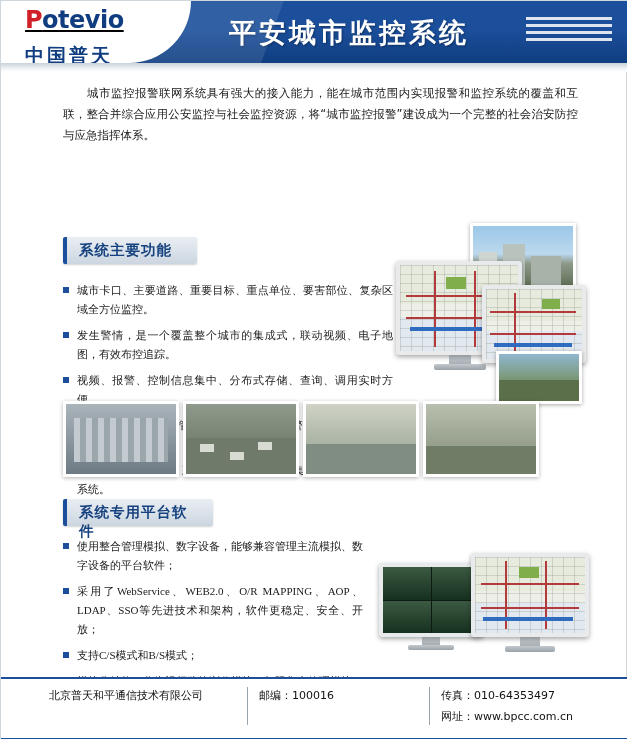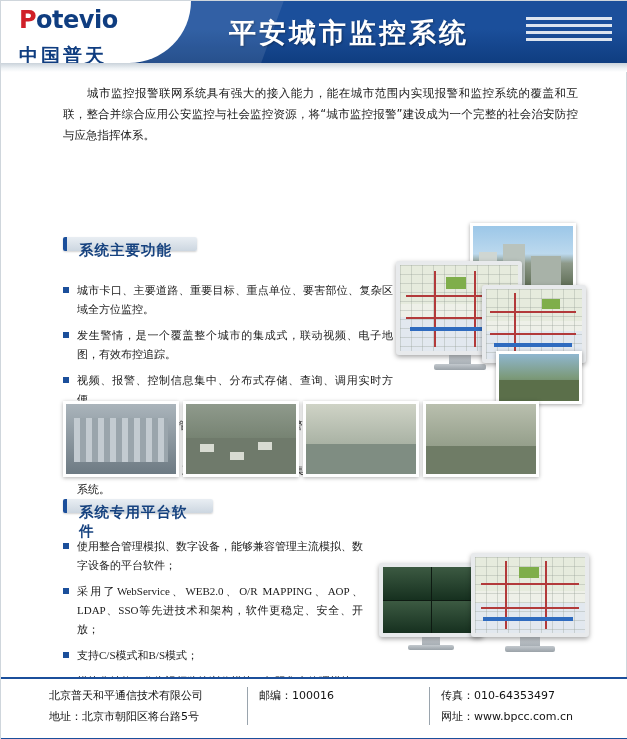--- a/index.html
+++ b/index.html
@@ -27,21 +27,21 @@
     content:"";position:absolute;left:0;top:0;width:190px;height:62px;
     background:#ffffff;
     border-bottom-right-radius:62px;
   }
   .header:after{
     content:"";position:absolute;left:150px;top:-30px;width:120px;height:130px;
     background:rgba(255,255,255,0.10);
     transform:skewX(-20deg);
   }
   .logo{
-    position:absolute;left:18px;top:6px;width:160px;height:52px;
+    position:absolute;left:24px;top:6px;width:160px;height:52px;text-decoration:underline;
   }
   .logo-main{
     font-family:"DejaVu Sans","Liberation Sans",sans-serif;
     font-size:24px;font-weight:bold;color:#0f3d80;
     letter-spacing:-0.5px;line-height:26px;
   }
   .logo-main .red{color:#d02028;}
   .logo-sub{
     font-size:19px;font-weight:bold;color:#0f3d80;letter-spacing:3px;
     line-height:22px;margin-top:11px;
@@ -70,21 +70,21 @@
   
   .intro{
     position:absolute;left:62px;top:82px;width:515px;
     font-size:11.5px;color:#1a1a1a;line-height:21px;
     text-align:justify;
   }
   .intro p{margin:0 0 4px 0;text-indent:24px;}
 
   
   .sec-head{
-    position:absolute;height:14px;
+    position:absolute;height:27px;
     background:linear-gradient(180deg,#e9eef3 0%,#ccd6e0 100%);
     border-left:4px solid #1b4f9b;
     border-radius:2px;
     box-shadow:0 1px 2px rgba(0,0,0,.18);
   }
   .sec-head span{
     display:block;padding:4px 14px 0 12px;
     font-size:14.5px;font-weight:bold;color:#16427f;letter-spacing:1px;
   }
   #sec1{left:62px;top:236px;width:130px;}
@@ -334,21 +334,20 @@
         <div class="mon-base"></div>
     </div>
   </div>
 
   <div class="footer-rule"></div>
   <div class="footer">
     <div class="f-sep" id="fs1"></div>
     <div class="f-sep" id="fs2"></div>
     <div class="f-col" id="fc1">
       <div>北京普天和平通信技术有限公司</div>
-      <div>地址：北京市朝阳区将台路5号</div>
     </div>
     <div class="f-col" id="fc2">
       <div>邮编：100016</div>
     </div>
     <div class="f-col" id="fc3">
       <div>传真：010-64353497</div>
       <div>网址：www.bpcc.com.cn</div>
     </div>
   </div>
   <div class="bottom-bar"></div>

